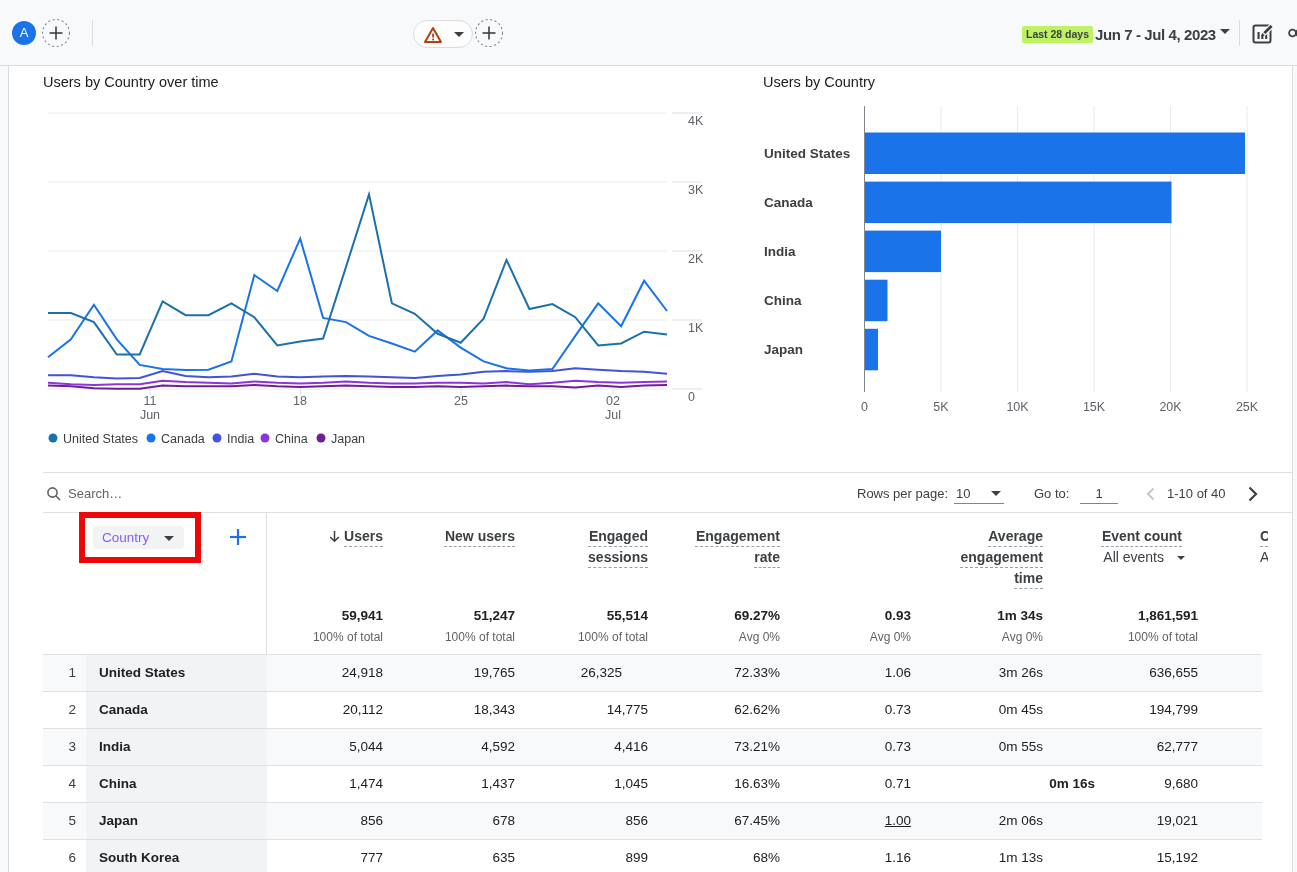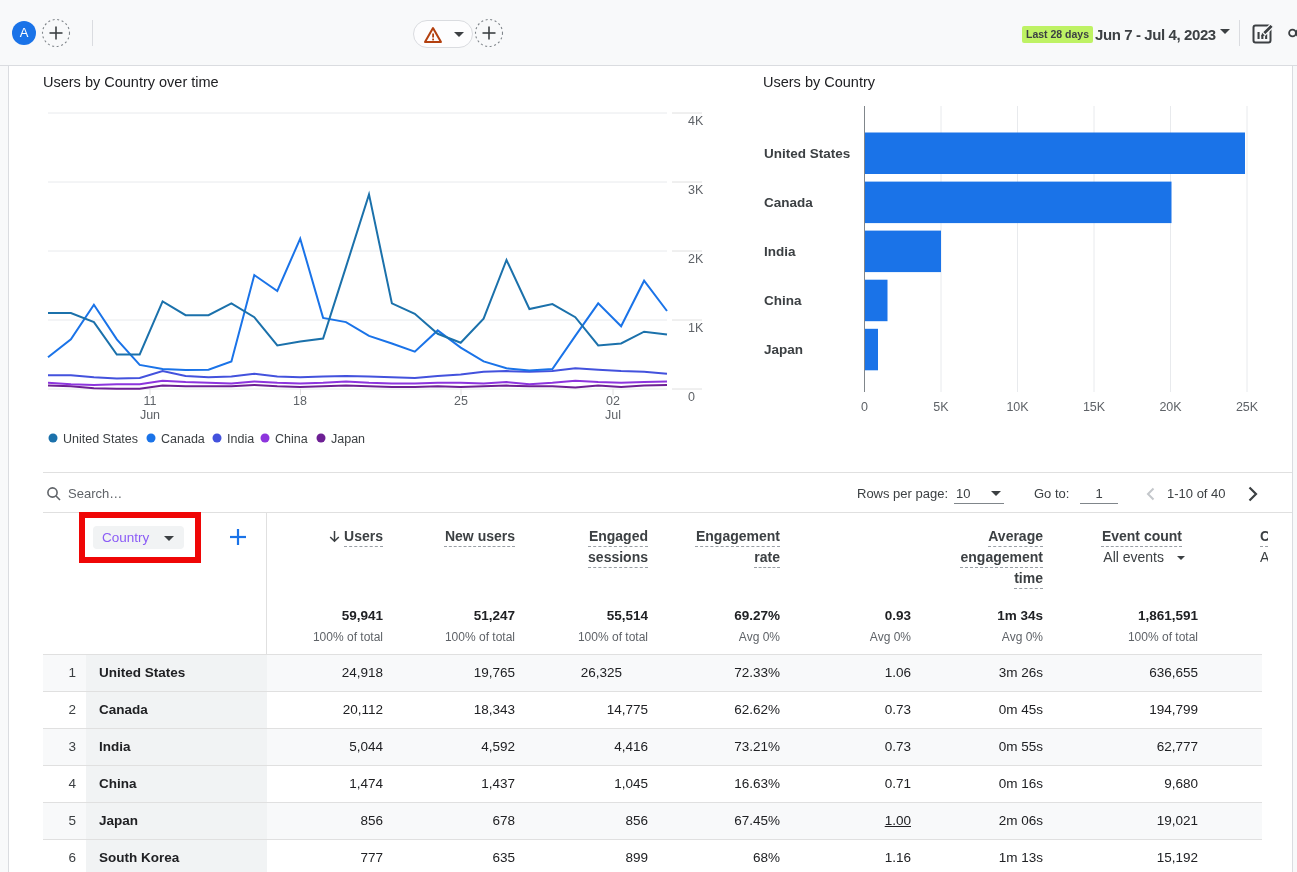--- a/index.html
+++ b/index.html
@@ -292,21 +292,21 @@
     </div>
   <div class="row" style="top:765px;">
       <div class="cc"></div>
       <div class="num">4</div>
       <div class="cname">China</div>
       <div class="cell" style="left:230px; width:110px;">1,474</div>
       <div class="cell" style="left:362px; width:110px;">1,437</div>
       <div class="cell" style="left:495px; width:110px;">1,045</div>
       <div class="cell" style="left:627px; width:110px;">16.63%</div>
       <div class="cell" style="left:758px; width:110px;">0.71</div>
-      <div class="cell" style="left:890px; width:110px;">0m 16s</div>
+      <div class="cell" style="left:942px; width:110px;font-weight:bold;">0m 16s</div>
       <div class="cell" style="left:1045px; width:110px;">9,680</div>
     </div>
   <div class="row odd" style="top:802px;">
       <div class="cc"></div>
       <div class="num">5</div>
       <div class="cname">Japan</div>
       <div class="cell" style="left:230px; width:110px;">856</div>
       <div class="cell" style="left:362px; width:110px;">678</div>
       <div class="cell" style="left:495px; width:110px;">856</div>
       <div class="cell" style="left:627px; width:110px;">67.45%</div>

